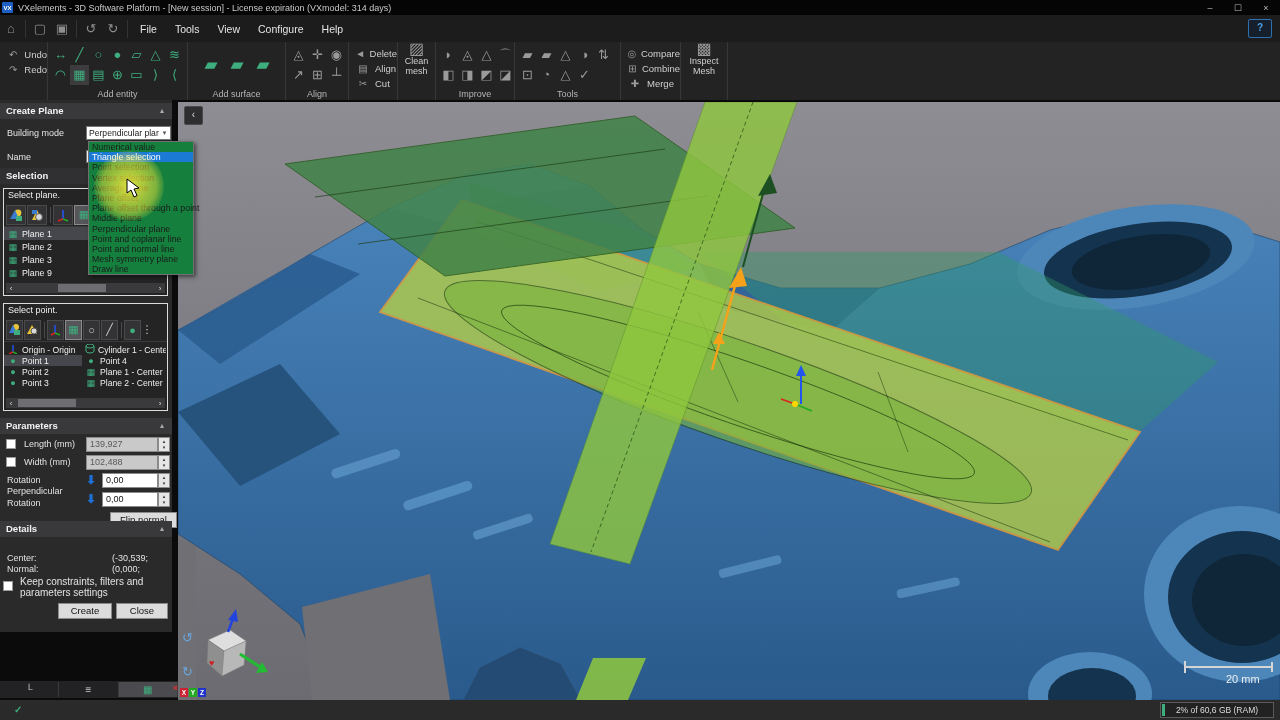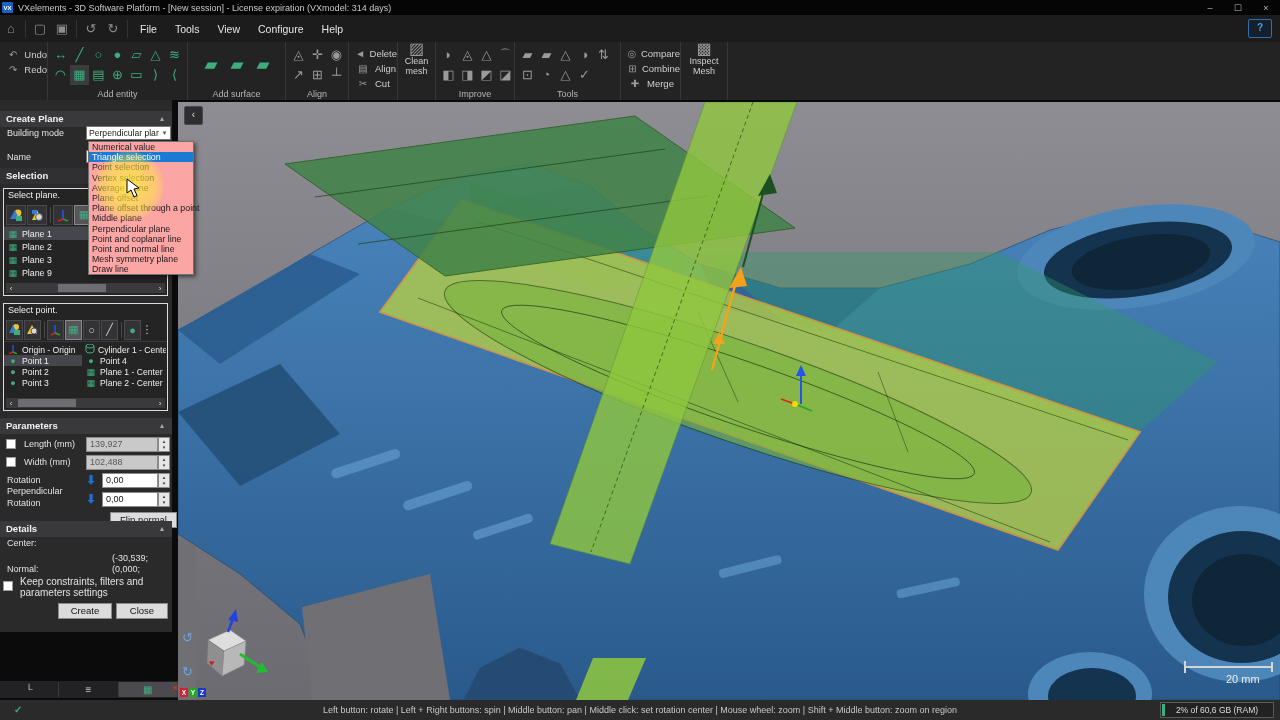--- a/index.html
+++ b/index.html
@@ -70,21 +70,21 @@
   .bluearrow{position:absolute;left:86px;width:14px;height:14px;color:#1d6fd4;font-size:12px;font-weight:bold;}
   .pbtn{position:absolute;height:16px;background:#dcdcdc;border:1px solid #8a8a8a;box-sizing:border-box;
         font-size:9.5px;color:#111;text-align:center;line-height:14px;}
   .dval{position:absolute;left:112px;color:#e2e2e2;font-size:9px;}
   .minitabs{position:absolute;left:0;top:581px;width:178px;height:17px;background:#222224;display:flex;align-items:center;}
   .mtab{flex:1;text-align:center;color:#cfcfcf;font-size:10px;height:15px;line-height:15px;border-right:1px solid #3a3a3c;}
   .mtab.sel{background:#4a4a4f;}
   .mtab.sel span{color:#3fae7e;}
   .redx{position:absolute;right:0px;top:2px;color:#d33;font-size:9px;font-weight:bold;}
   
-  .dd{left:88px;top:141px;width:104px;background:#fca5a5;border:1px solid #707070;z-index:90;box-shadow:2px 2px 4px rgba(0,0,0,.5);}
+  .dd{left:88px;top:141px;width:104px;background:#15803d;border:1px solid #707070;z-index:90;box-shadow:2px 2px 4px rgba(0,0,0,.5);}
   .dd div{height:10.2px;line-height:10.2px;font-size:8.8px;color:#1a1a1a;padding-left:3px;white-space:nowrap;}
   .dd div.sel{background:#1a7ad4;color:#fff;}
   .glow{left:94px;top:151px;width:70px;height:70px;border-radius:50%;z-index:95;pointer-events:none;
         background:radial-gradient(circle,rgba(255,238,60,.85) 0%,rgba(255,238,60,.45) 55%,rgba(255,238,60,0) 75%);}
   .cursor{left:126px;top:178px;z-index:96;}
   
   .viewport{left:178px;top:100px;width:1102px;height:600px;background:linear-gradient(#8d8d93,#77777d 55%,#6b6b71);border-top:2px solid #0a0a0a;box-sizing:border-box;}
   .collapsebtn{position:absolute;left:6px;top:4px;width:17px;height:17px;background:#2e2e30;border:1px solid #4a4a4c;
                color:#ddd;font-size:10px;text-align:center;line-height:16px;border-radius:2px;}
   .xyz{position:absolute;left:2px;bottom:3px;display:flex;}
@@ -362,21 +362,21 @@
   <div class="xyz">
     <span style="background:#c23">X</span>
     <span style="background:#2a2">Y</span>
     <span style="background:#23c">Z</span>
   </div>
 </div>
 
 <div class="abs leftpanel">
   <div class="panelbg"></div>
 
-  <div class="phead" style="top:11px">
+  <div class="phead" style="top:3px">
     <span>Create Plane</span>
     <span class="chev">▴</span>
   </div>
 
   <span class="plabel" style="top:28px">Building mode</span>
   <div class="combo" style="top:26px">
     <span class="combotext">Perpendicular plane</span>
     <span class="comboarrow">▾</span>
   </div>
 
@@ -552,21 +552,21 @@
     <span class="bluearrow" style="top:392px">⬇</span>
     <span class="field white" style="top:392px">0,00</span>
     <span class="spin" style="top:392px">▴<br>▾</span>
   </div>
   <span class="pbtn" style="top:412px;left:110px;width:67px">Flip normal</span>
 
   <div class="phead" style="top:421px">
     <span>Details</span>
     <span class="chev">▴</span>
   </div>
-  <span class="plabel" style="top:438px">Center:</span>
+  <span class="plabel" style="top:453px">Center:</span>
   <span class="dval" style="top:453px">(-30,539;</span>
   <span class="plabel" style="top:464px">Normal:</span>
   <span class="dval" style="top:464px">(0,000;</span>
 
   <span class="cb" style="position:absolute;left:3px;top:481px;width:10px;height:10px;background:#fff;border:1px solid #999;box-sizing:border-box"></span>
   <span style="position:absolute;left:20px;top:477px;width:148px;color:#e2e2e2;font-size:10px;line-height:10.5px">Keep constraints, filters and parameters settings</span>
 
   <span class="pbtn" style="top:503px;left:58px;width:54px">Create</span>
   <span class="pbtn" style="top:503px;left:116px;width:52px">Close</span>
 
@@ -593,18 +593,17 @@
   <div>Mesh symmetry plane</div>
   <div>Draw line</div>
 </div>
 <div class="abs glow"></div>
 <svg class="abs cursor" width="14" height="20">
   <path d="M1,1 L1,15 L5,12 L8,19 L11,17.5 L8,11 L13,10 Z" fill="#fff" stroke="#000" stroke-width="1"></path>
 </svg>
 
 <div class="abs statusbar">
   <span class="ok">✓</span>
-  <div class="hints">Left button: rotate  |  Left + Right buttons: spin  |  Middle button: pan  |  Middle click: set rotation center  |  Mouse wheel: zoom  |  Shift + Middle button: zoom on region</div>
   <div class="rambox">
     <span class="bar"></span>
     <span>2% of 60,6 GB (RAM)</span>
   </div>
 </div>
 
 </body></html>

